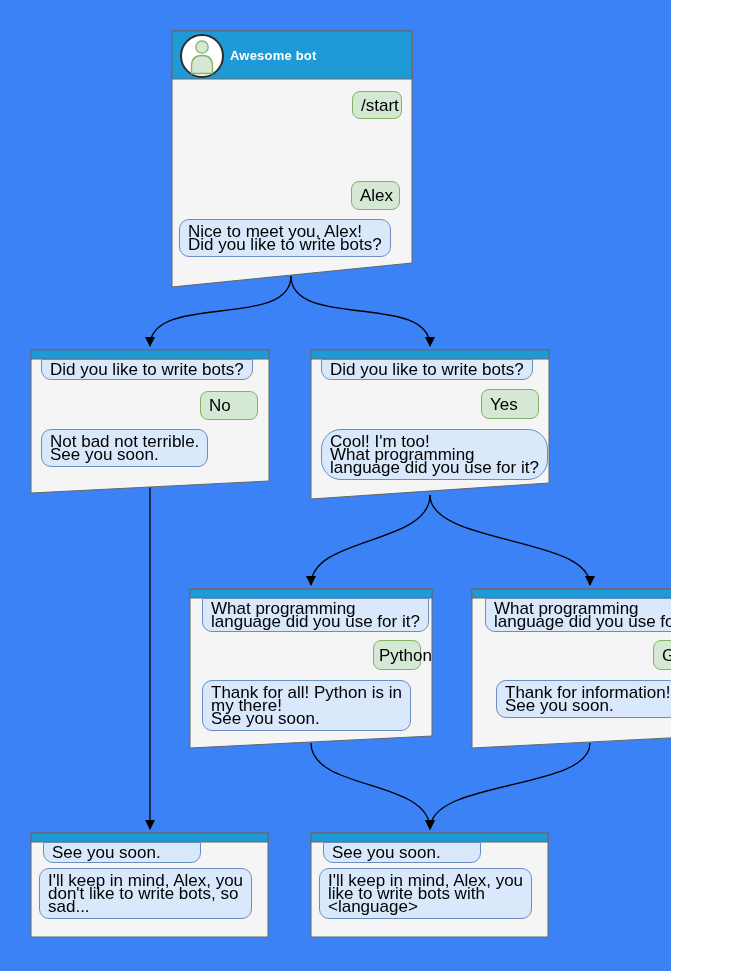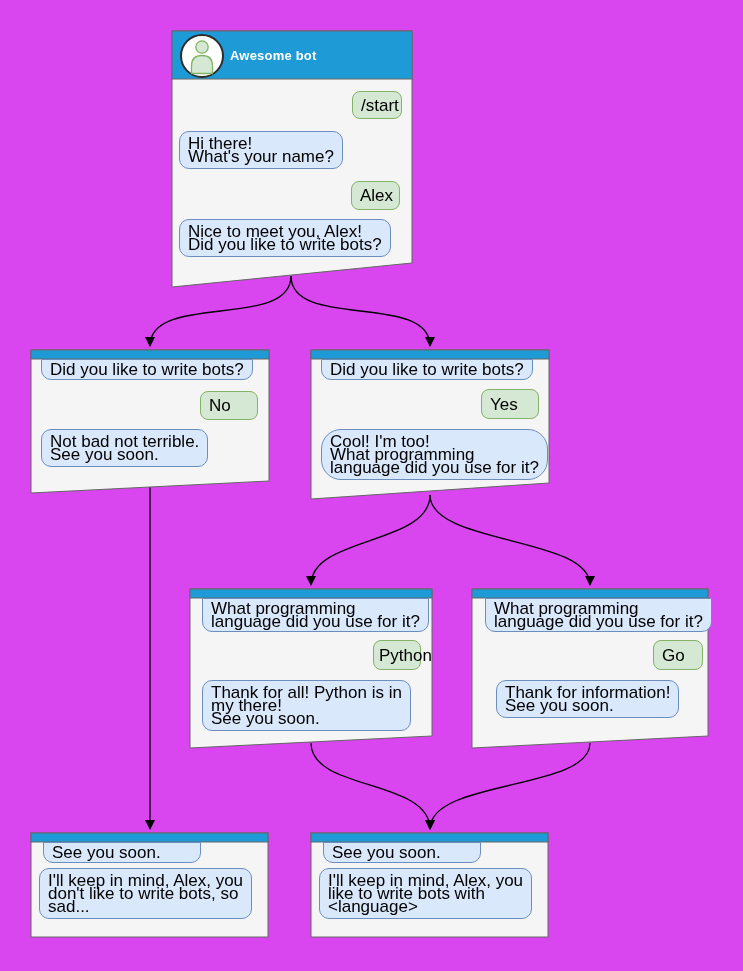--- a/index.html
+++ b/index.html
@@ -1,17 +1,17 @@
 <!DOCTYPE html>
 <html style="--header-blue: #1e9bd7; --window-fill: #f5f5f5; --window-border: #666666; --bot-bubble-fill: #dae8fc; --bot-bubble-border: #6c8ebf; --user-bubble-fill: #d5e8d4; --user-bubble-border: #82b366; --edge-color: #000000;"><head>
 <meta charset="utf-8">
 <style>
   html,body{margin:0;padding:0;background:#ffffff;}
   .canvas{
-    position:relative;width:743px;height:971px;background:#d946ef;overflow:hidden;
+    position:relative;width:671px;height:971px;background:#3b82f6;overflow:hidden;
     font-family:"Liberation Sans", sans-serif;
   }
   svg.underlay{position:absolute;left:0;top:0;}
   .win-body{fill:var(--window-fill);stroke:var(--window-border);stroke-width:1;}
   .win-header{fill:var(--header-blue);stroke:var(--window-border);stroke-width:1;}
   .edge{fill:none;stroke:var(--edge-color);stroke-width:1.3px;}
   .avatar-ring{fill:#ffffff;stroke:#2d2d2d;stroke-width:2;}
   .person{fill:var(--user-bubble-fill);stroke:var(--user-bubble-border);stroke-width:1.3;}
   .title{
     position:absolute;left:230px;top:31px;height:48px;display:flex;align-items:center;
@@ -89,22 +89,20 @@
     </g>
 
     <g>
       <rect class="win-body" x="311" y="833" width="237" height="104"></rect>
       <rect class="win-header" x="311" y="833" width="237" height="9"></rect>
     </g>
   </svg>
 
   <div class="title">Awesome bot</div>
   <div class="msg user" style="left:352px;top:91px;width:50px;height:28px;">/start</div>
-  <div class="msg bot" style="left:179px;top:131px;">Hi there!
-What's your name?</div>
   <div class="msg user" style="left:351px;top:181px;width:49px;height:29px;text-align:right;">Alex</div>
   <div class="msg bot" style="left:179px;top:219px;">Nice to meet you, Alex!
 Did you like to write bots?</div>
 
   <div class="msg bot flush" style="left:41px;top:359px;">Did you like to write bots?</div>
   <div class="msg user" style="left:200px;top:391px;width:58px;height:29px;">No</div>
   <div class="msg bot" style="left:41px;top:429px;">Not bad not terrible.
 See you soon.</div>
 
   <div class="msg bot flush" style="left:321px;top:359px;">Did you like to write bots?</div>

